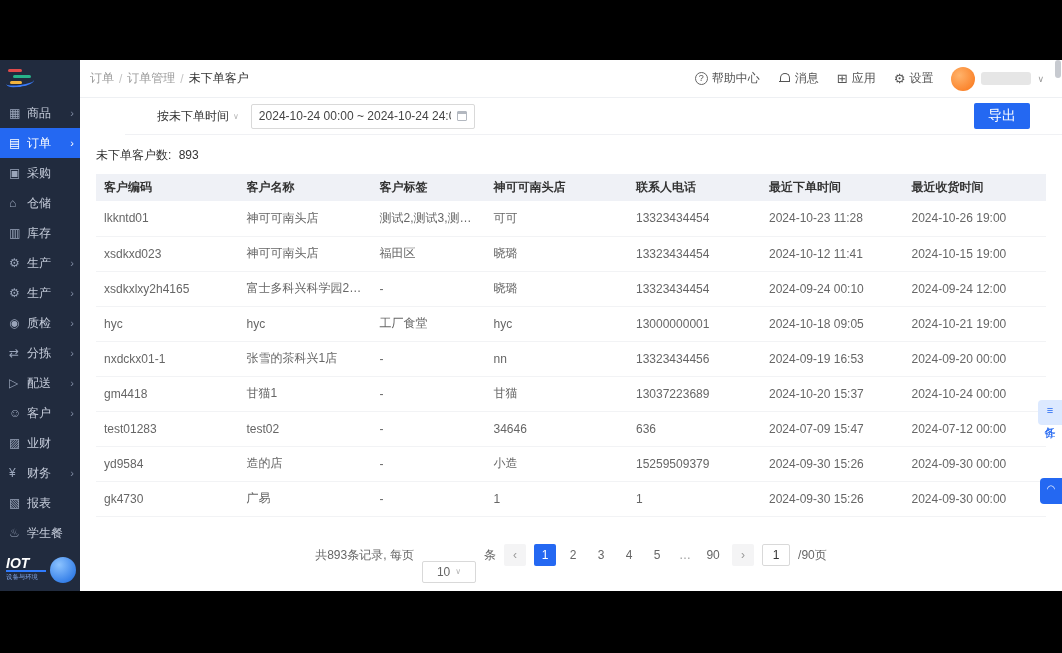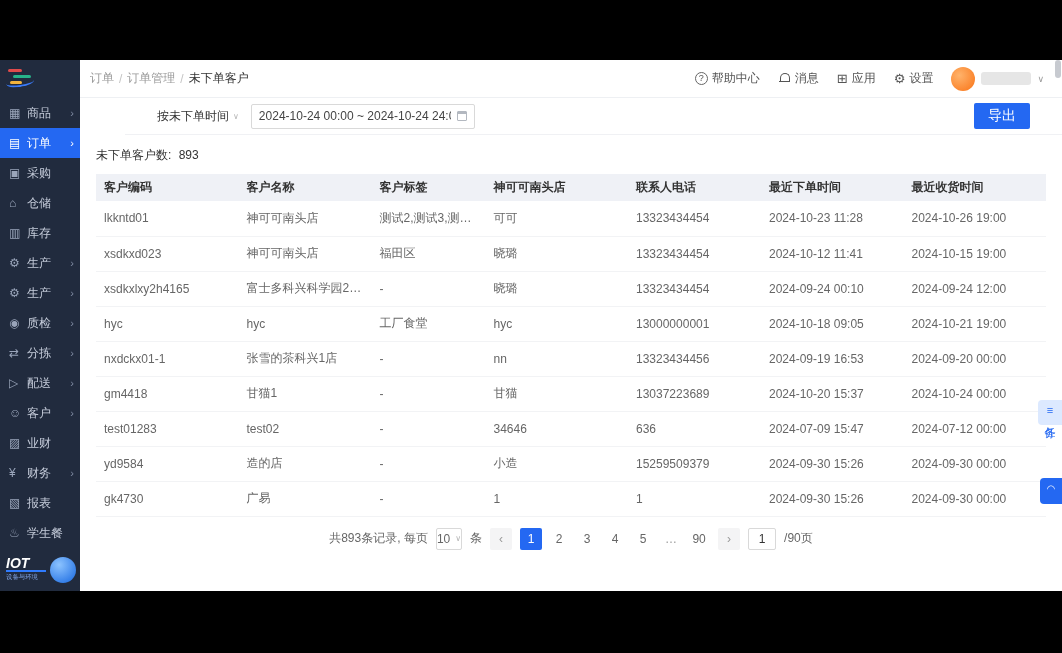--- a/index.html
+++ b/index.html
@@ -59,21 +59,21 @@
 
   .content { flex:1; padding:0 16px; overflow:hidden; display:flex; flex-direction:column; }
   .summary { margin:12px 0 10px; font-size:12px; color:#333; }
   .summary .count { margin-left:4px; }
 
   table { width:100%; border-collapse:collapse; font-size:12px; table-layout:fixed; }
   thead th { background:#eff1f6; color:#333; font-weight:bold; text-align:left; height:27px; padding:0 8px; white-space:nowrap; overflow:hidden; }
   tbody td { height:35px; padding:0 8px; color:#666; border-bottom:1px solid #f2f3f5; white-space:nowrap; overflow:hidden; text-overflow:ellipsis; }
 
   .pagination { display:flex; align-items:center; justify-content:center; gap:8px; padding:11px 0; font-size:12px; color:#666; }
-  .pg-size { display:inline-flex; align-items:center; gap:5px; height:22px; border:1px solid #d9d9d9; border-radius:2px; padding:0 0; cursor:pointer; }
+  .pg-size { display:inline-flex; align-items:center; gap:5px; height:22px; border:1px solid #d9d9d9; border-radius:2px; padding:0 14px; cursor:pointer;margin-top:33px; }
   .pg-size .caret { font-size:8px; color:#b5b5b5; }
   .pg-btn { width:22px; height:22px; line-height:22px; text-align:center; border-radius:2px; background:#f4f4f5; color:#999; cursor:pointer; }
   .pages { display:inline-flex; gap:6px; }
   .page { min-width:22px; height:22px; line-height:22px; text-align:center; border-radius:2px; color:#666; cursor:pointer; }
   .page.active { background:#2468f2; color:#fff; }
   .page.ellipsis { color:#999; cursor:default; }
   .pg-jump { width:28px; height:22px; border:1px solid #d9d9d9; border-radius:2px; text-align:center; font-size:12px; color:#333; outline:none; font-family:inherit; }
 
   
   .task-tab { position:absolute; right:0; top:400px; width:24px; padding:4px 2px 5px; background:#dcE9ff; border-radius:4px 0 0 4px; color:#2468f2; text-align:center; cursor:pointer; z-index:5; }

